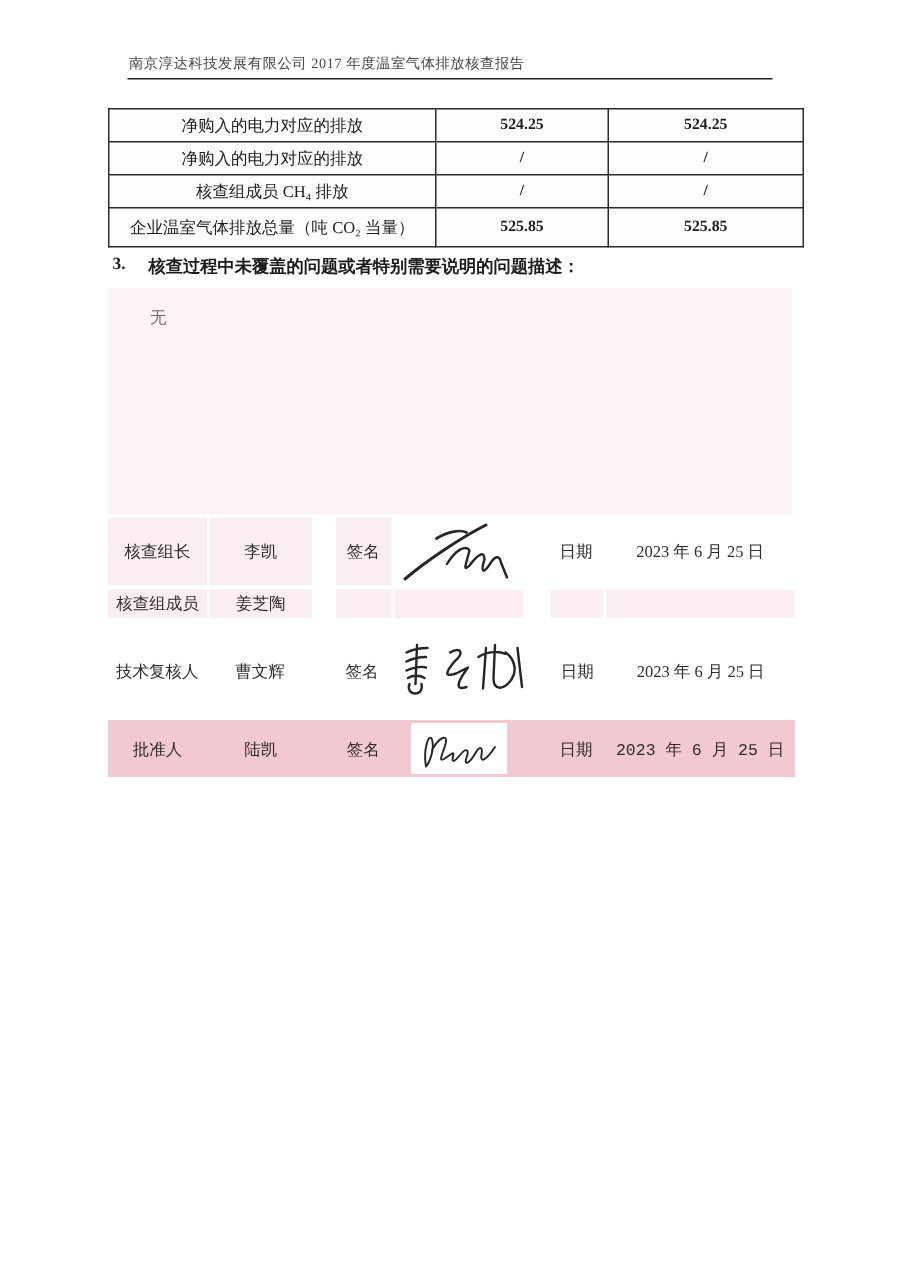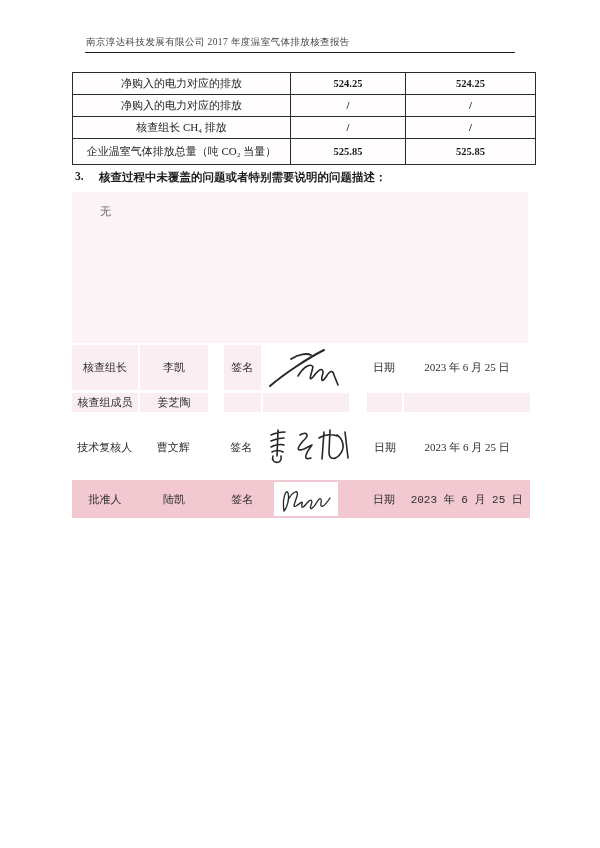--- a/index.html
+++ b/index.html
@@ -79,21 +79,21 @@
     <td class="lab">净购入的电力对应的排放</td>
     <td class="v1">524.25</td>
     <td class="v2">524.25</td>
   </tr>
   <tr>
     <td class="lab">净购入的电力对应的排放</td>
     <td class="v1">/</td>
     <td class="v2">/</td>
   </tr>
   <tr>
-    <td class="lab">核查组长 CH₄ 排放</td>
+    <td class="lab">核查组成员 CH₄ 排放</td>
     <td class="v1">/</td>
     <td class="v2">/</td>
   </tr>
   <tr class="tall">
     <td class="lab">企业温室气体排放总量（吨 CO₂ 当量）</td>
     <td class="v1">525.85</td>
     <td class="v2">525.85</td>
   </tr>
 </tbody>
   </table>

